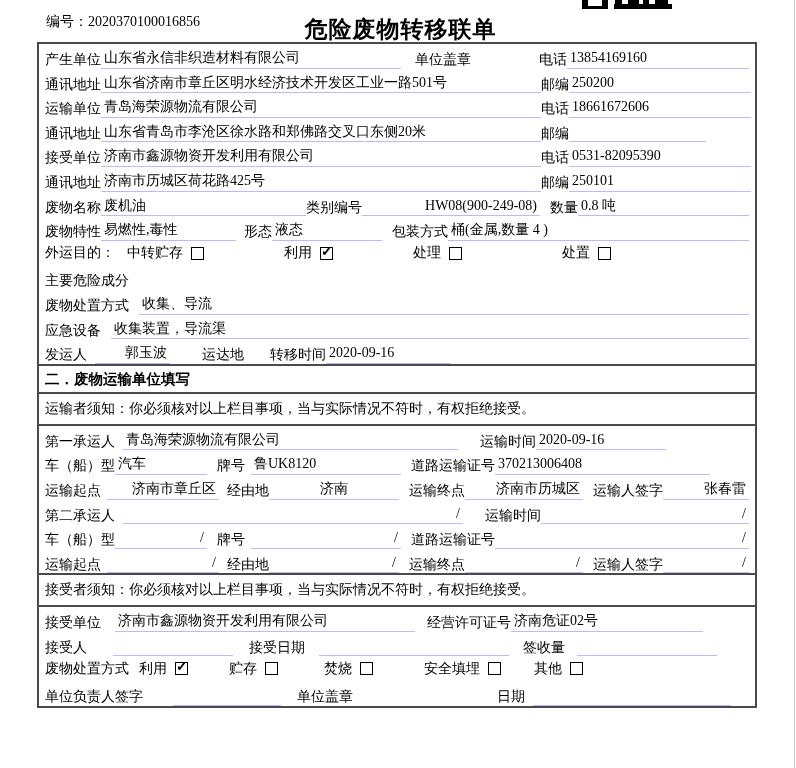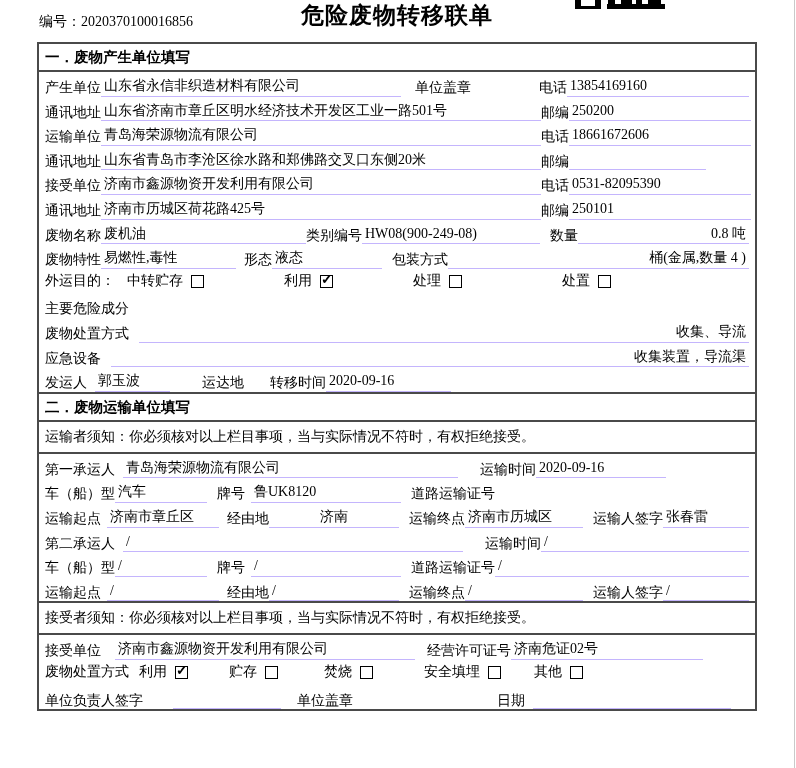--- a/index.html
+++ b/index.html
@@ -3,36 +3,36 @@
 <meta charset="utf-8">
 <style>
   html,body{margin:0;padding:0;}
   body{
     width:796px;height:768px;position:relative;overflow:hidden;
     background:#ffffff;color:#000;
     font-family:"Liberation Serif","DejaVu Serif",serif;
   }
   .page-edge{position:absolute;right:1px;top:0;bottom:0;width:1px;background:#c9c9c9;}
   .form{position:absolute;left:37px;top:0;width:720px;}
-  .header{position:relative;height:42px;}
+  .header{position:relative;height:42px;margin-left:7px;}
   .serial{position:absolute;left:2px;top:13px;font-size:14px;white-space:nowrap;}
-  .title{margin:0;text-align:center;font-size:23px;font-weight:bold;padding-top:0;
+  .title{margin:0;text-align:center;font-size:23px;font-weight:bold;padding-top:14px;
          font-family:"Liberation Sans","DejaVu Sans",sans-serif;letter-spacing:1px;}
   .qr{position:absolute;left:538px;top:0;}
   .section{border:2px solid #4a4a4a;background:#fff;}
   .section.joined{border-top:none;}
   .sec-header{font-family:"Liberation Sans","DejaVu Sans",sans-serif;font-weight:bold;
               font-size:14.5px;padding:4px 6px 3px 6px;border-bottom:2px solid #4a4a4a;}
   .row{display:flex;align-items:flex-end;height:24.6px;padding:0 6px;font-size:14px;line-height:1.25;}
   .row.opts{align-items:center;}
   .lbl{white-space:nowrap;flex:0 0 auto;}
   .val{display:inline-block;border-bottom:1px solid #c4b5fd;padding:0 3px 1px 3px;
        white-space:nowrap;box-sizing:border-box;flex:0 0 auto;overflow:hidden;}
-  .val.fx{flex:1 1 auto;text-align:right;}
-  .val.c{text-align:left;}
+  .val.fx{flex:1 1 auto;}
+  .val.c{text-align:right;}
   .grow{flex:1 1 auto;}
   .sp{flex:0 0 auto;display:inline-block;}
   .notice{display:flex;align-items:center;height:30px;padding:0 6px;font-size:14px;
           border-bottom:2px solid #4a4a4a;}
   .opt{display:inline-flex;align-items:center;flex:0 0 auto;}
   .cb{display:inline-block;width:13px;height:13px;border:1.5px solid #000;margin-left:8px;
       position:relative;box-sizing:border-box;}
   .cb.checked::after{content:"\2713";position:absolute;left:0px;top:-5px;font-size:14px;font-weight:bold;}
 </style>
 </head>
@@ -53,21 +53,20 @@
       <rect x="0" y="6" width="26" height="3" fill="#000"></rect>
       <rect x="32" y="4" width="58" height="5" fill="#000"></rect>
       <rect x="33" y="0" width="7" height="4" fill="#000"></rect>
       <rect x="46" y="0" width="11" height="4" fill="#000"></rect>
       <rect x="61" y="0" width="6" height="4" fill="#000"></rect>
       <rect x="73" y="0" width="13" height="4" fill="#000"></rect>
     </svg>
   </div>
 
   <div class="section">
-    <div class="sec-header">一．废物产生单位填写</div>
 
     <div class="row">
       <span class="lbl">产生单位</span>
       <span class="val" style="width:300px;">山东省永信非织造材料有限公司</span>
       <span class="sp" style="width:14px;"></span>
       <span class="lbl">单位盖章</span>
       <span class="grow"></span>
       <span class="lbl">电话</span>
       <span class="val" style="width:182px;">13854169160</span>
     </div>
@@ -202,20 +201,21 @@
 
     <div class="row">
       <span class="lbl">车（船）型</span>
       <span class="val" style="width:92px;">汽车</span>
       <span class="sp" style="width:10px;"></span>
       <span class="lbl">牌号</span>
       <span class="sp" style="width:6px;"></span>
       <span class="val" style="width:150px;">鲁UK8120</span>
       <span class="sp" style="width:10px;"></span>
       <span class="lbl">道路运输证号</span>
+      <span class="val" style="width:215px;">370213006408</span>
       <span class="grow"></span>
     </div>
 
     <div class="row">
       <span class="lbl">运输起点</span>
       <span class="sp" style="width:6px;"></span>
       <span class="val c" style="width:112px;">济南市章丘区</span>
       <span class="sp" style="width:8px;"></span>
       <span class="lbl">经由地</span>
       <span class="val" style="width:130px;text-align:center;">济南</span>
@@ -271,20 +271,34 @@
     <div class="row">
       <span class="lbl">接受单位</span>
       <span class="sp" style="width:14px;"></span>
       <span class="val" style="width:300px;">济南市鑫源物资开发利用有限公司</span>
       <span class="sp" style="width:12px;"></span>
       <span class="lbl">经营许可证号</span>
       <span class="val" style="width:192px;">济南危证02号</span>
       <span class="grow"></span>
     </div>
 
+    <div class="row">
+      <span class="lbl">接受人</span>
+      <span class="sp" style="width:26px;"></span>
+      <span class="val" style="width:120px;"></span>
+      <span class="sp" style="width:16px;"></span>
+      <span class="lbl">接受日期</span>
+      <span class="sp" style="width:14px;"></span>
+      <span class="val" style="width:190px;"></span>
+      <span class="sp" style="width:14px;"></span>
+      <span class="lbl">签收量</span>
+      <span class="sp" style="width:12px;"></span>
+      <span class="val" style="width:140px;"></span>
+      <span class="grow"></span>
+    </div>
 
     <div class="row opts">
       <span class="lbl">废物处置方式</span>
       <span class="opt" style="margin-left:10px;">
         <span>利用</span>
         <span class="cb checked"></span>
       </span>
       <span class="opt" style="margin-left:41px;">
         <span>贮存</span>
         <span class="cb"></span>

